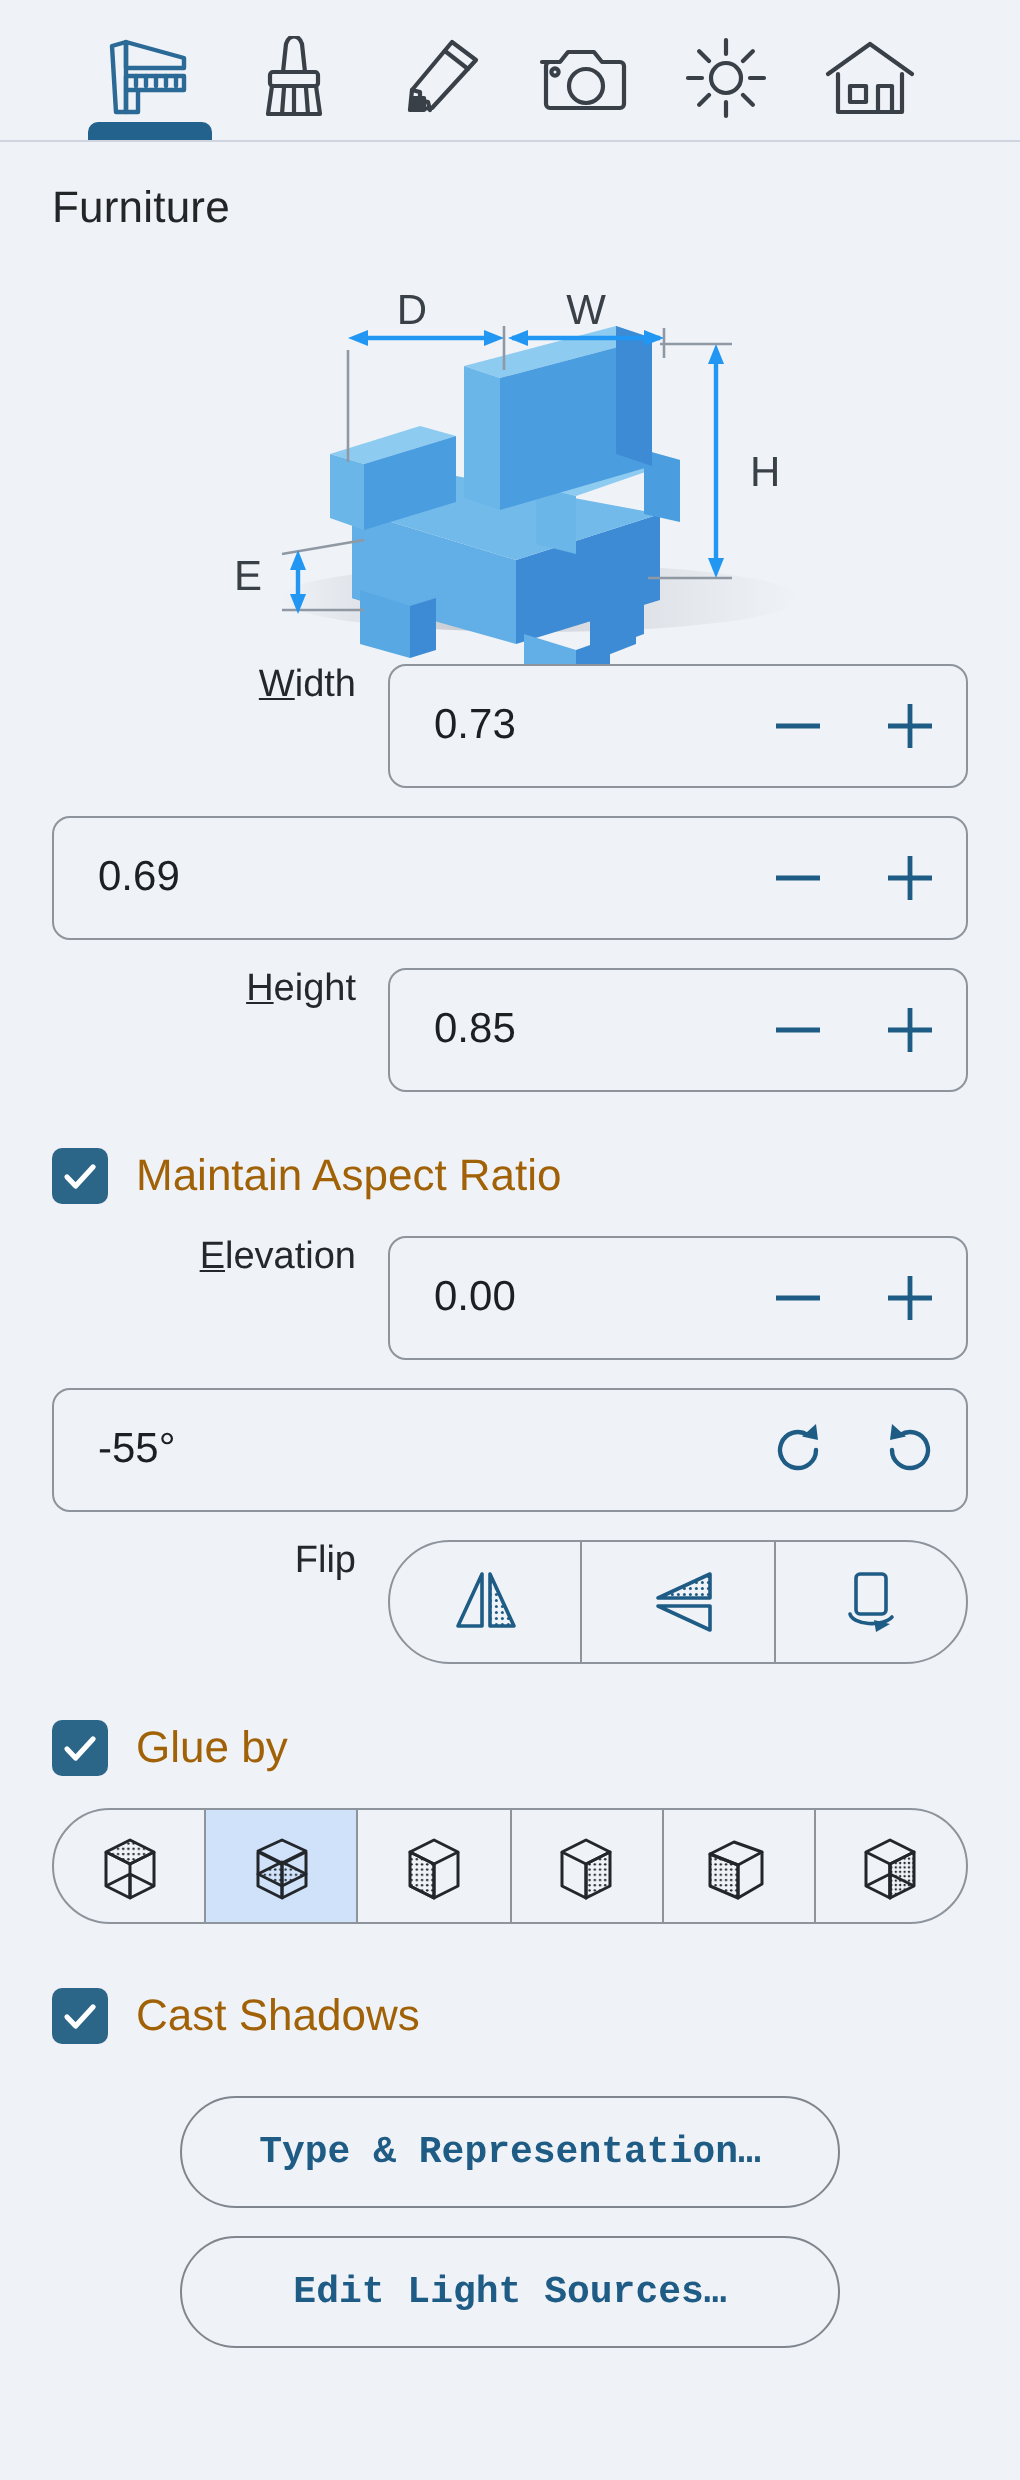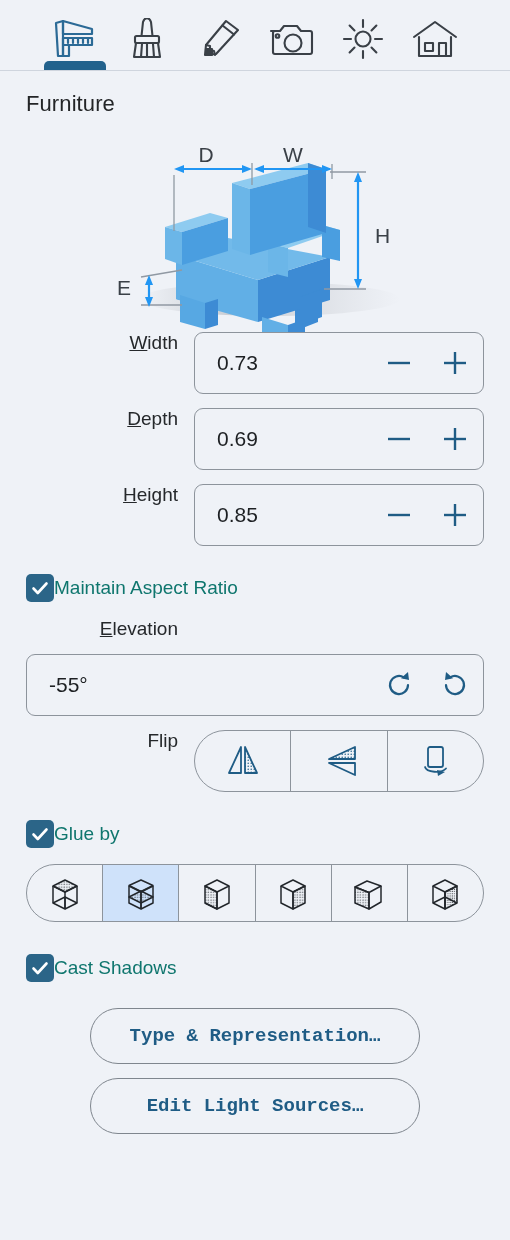--- a/index.html
+++ b/index.html
@@ -131,22 +131,23 @@
     height: 28px;
     border-radius: 5px;
     background: #2b6588;
     display: flex;
     align-items: center;
     justify-content: center;
     cursor: pointer;
     flex: none;
   }
   .check-label {
-    font-size: 19px;
-    color: #0f766e;
+    margin-left: 14px;
+    font-size: 22px;
+    color: #a16207;
   }
 
   
   .seg-group {
     flex: 1;
     height: 62px;
     border: 1.6px solid #8d949c;
     border-radius: 31px;
     display: flex;
     overflow: hidden;
@@ -383,21 +384,20 @@
         <div class="stepper">
           <svg width="30" height="30" viewBox="0 0 30 30">
             <line x1="4" y1="15" x2="26" y2="15" stroke="#1f5c85" stroke-width="2.4"></line>
             <line x1="15" y1="4" x2="15" y2="26" stroke="#1f5c85" stroke-width="2.4"></line>
           </svg>
         </div>
       </div>
     </div>
 
     <div class="row">
-      <div class="row-label"><u>D</u>epth</div>
       <div class="field">
         <div class="value">0.69</div>
         <div class="stepper">
           <svg width="30" height="30" viewBox="0 0 30 30">
             <line x1="4" y1="15" x2="26" y2="15" stroke="#1f5c85" stroke-width="2.4"></line>
           </svg>
         </div>
         <div class="stepper">
           <svg width="30" height="30" viewBox="0 0 30 30">
             <line x1="4" y1="15" x2="26" y2="15" stroke="#1f5c85" stroke-width="2.4"></line>
@@ -432,20 +432,34 @@
         <path d="M3.5 10.5 L7.8 15 L16.5 5.5" fill="none" stroke="#ffffff" stroke-width="2.6" stroke-linecap="round" stroke-linejoin="round"></path>
       </svg>
     </div>
     <div class="check-label">Maintain Aspect Ratio</div>
   </div>
 
   <div class="rows">
 
     <div class="row">
       <div class="row-label"><u>E</u>levation</div>
+      <div class="field">
+        <div class="value">0.00</div>
+        <div class="stepper">
+          <svg width="30" height="30" viewBox="0 0 30 30">
+            <line x1="4" y1="15" x2="26" y2="15" stroke="#1f5c85" stroke-width="2.4"></line>
+          </svg>
+        </div>
+        <div class="stepper">
+          <svg width="30" height="30" viewBox="0 0 30 30">
+            <line x1="4" y1="15" x2="26" y2="15" stroke="#1f5c85" stroke-width="2.4"></line>
+            <line x1="15" y1="4" x2="15" y2="26" stroke="#1f5c85" stroke-width="2.4"></line>
+          </svg>
+        </div>
+      </div>
     </div>
 
     <div class="row">
       <div class="field">
         <div class="value">-55°</div>
         <div class="stepper">
           <svg width="34" height="34" viewBox="0 0 34 34">
             <path d="M26 17 a9 9 0 1 1 -4.2 -7.6" fill="none" stroke="#1f5c85" stroke-width="2.2" stroke-linecap="round"></path>
             <polygon points="26,4 27,12 19,10.2" fill="#1f5c85"></polygon>
           </svg>

